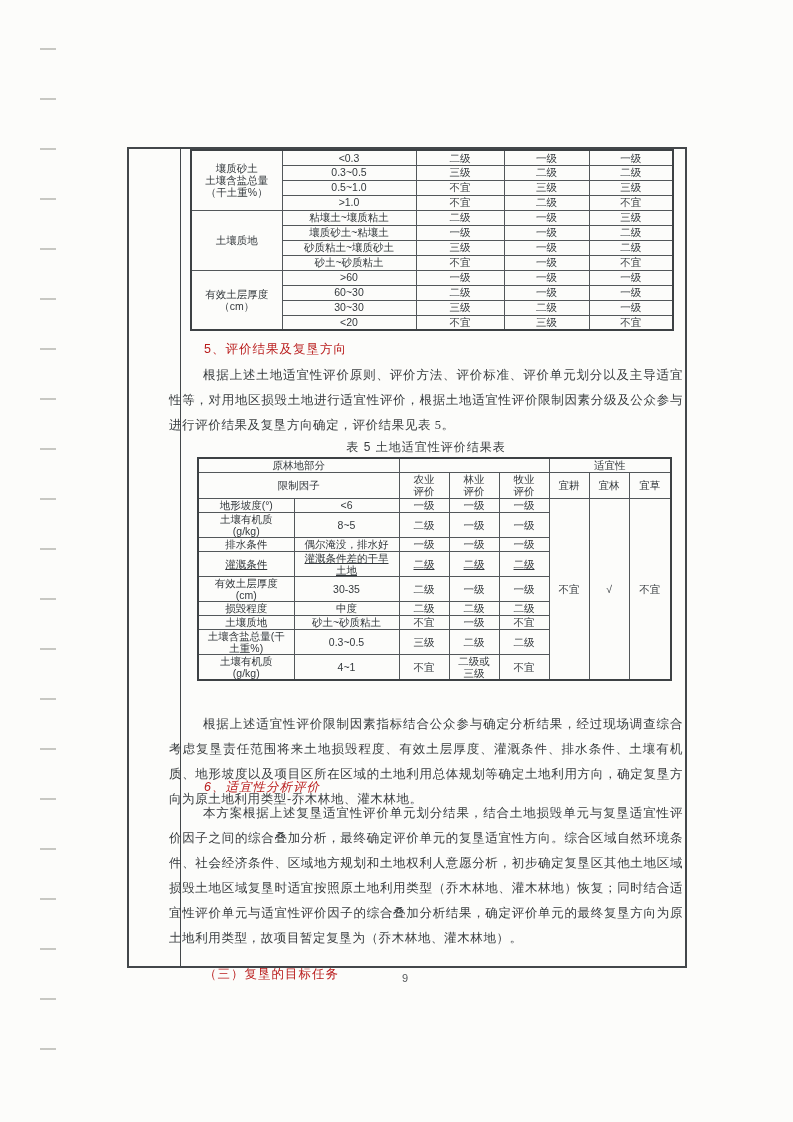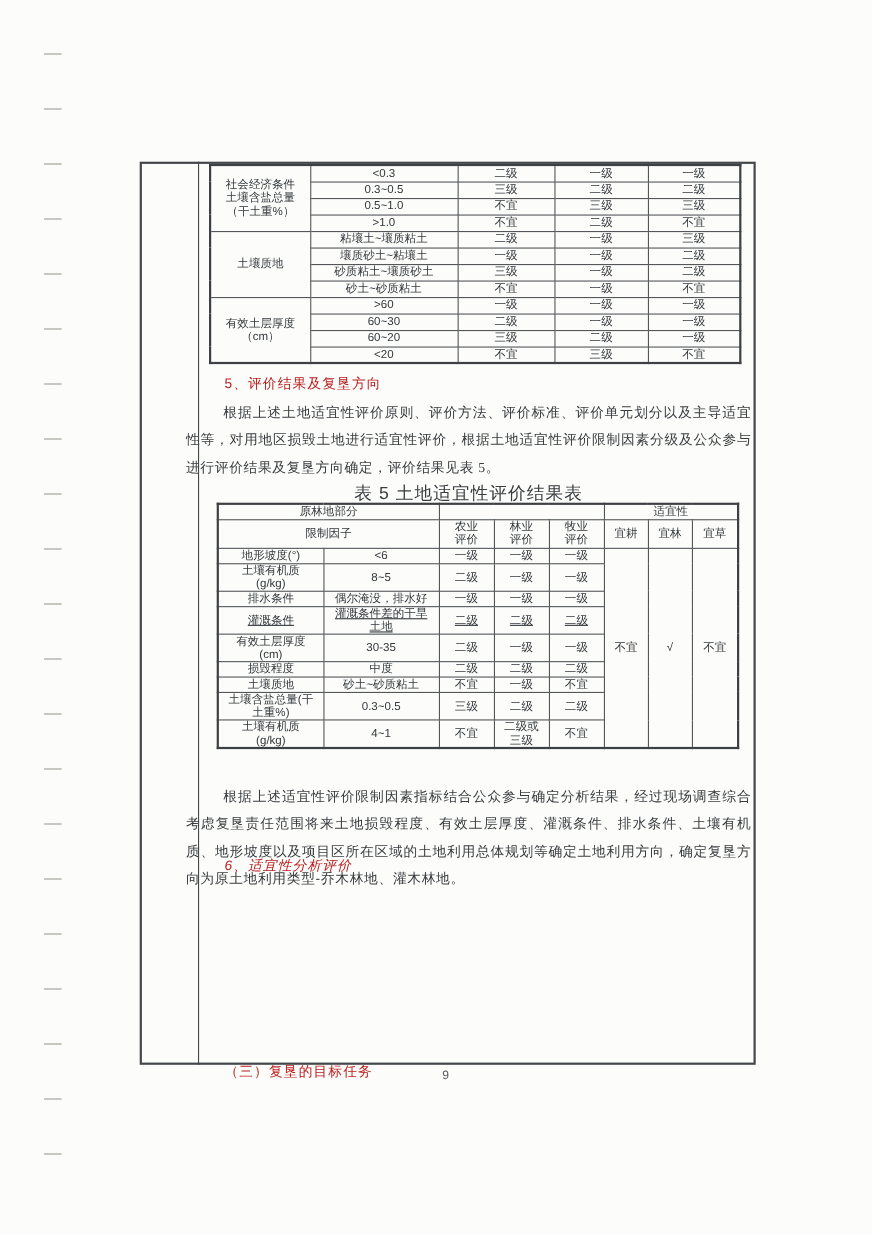--- a/index.html
+++ b/index.html
@@ -38,21 +38,21 @@
     position:absolute; font-size:12.5px; letter-spacing:1px; color:#b91c1c;
     white-space:nowrap;
   }
   .para {
     position:absolute; left:169px; width:514px;
     font-size:12.5px; line-height:25px; letter-spacing:0.6px;
     text-align:justify; text-indent:34px; color:#383c3f;
   }
   .caption {
     position:absolute; left:169px; width:514px; text-align:center;
-    font-size:16px; letter-spacing:1px; color:#383c3f;
+    font-size:12px; letter-spacing:1px; color:#383c3f;
   }
   .page-number {
     position:absolute; left:402px; top:972px;
     font-size:11px; color:#55595c;
   }
 </style>
 </head>
 <body>
 
 <div class="page">
@@ -65,21 +65,21 @@
   <table class="tbl" id="table-cont">
     <colgroup>
       <col style="width:91px">
         <col style="width:134px">
       <col style="width:88px">
         <col style="width:85px">
         <col style="width:84px">
     </colgroup>
     <tbody>
         <tr>
-          <td rowspan="4">社会经济条件
+          <td rowspan="4">壤质砂土
 土壤含盐总量
 （干土重%）</td>
           <td>&lt;0.3</td>
           <td>二级</td>
           <td>一级</td>
           <td>一级</td>
         </tr>
         <tr>
           <td>0.3~0.5</td>
           <td>三级</td>
@@ -131,21 +131,21 @@
           <td>一级</td>
           <td>一级</td>
         </tr>
         <tr>
           <td>60~30</td>
           <td>二级</td>
           <td>一级</td>
           <td>一级</td>
         </tr>
         <tr>
-          <td>60~20</td>
+          <td>30~30</td>
           <td>三级</td>
           <td>二级</td>
           <td>一级</td>
         </tr>
         <tr>
           <td>&lt;20</td>
           <td>不宜</td>
           <td>三级</td>
           <td>不宜</td>
         </tr>
@@ -259,18 +259,19 @@
 三级</td>
           <td>不宜</td>
         </tr>
       </tbody>
   </table>
 
   <div class="para" style="top:712px;">根据上述适宜性评价限制因素指标结合公众参与确定分析结果，经过现场调查综合考虑复垦责任范围将来土地损毁程度、有效土层厚度、灌溉条件、排水条件、土壤有机质、地形坡度以及项目区所在区域的土地利用总体规划等确定土地利用方向，确定复垦方向为原土地利用类型-乔木林地、灌木林地。</div>
 
   <div class="heading" style="left:204px; top:779px;font-style:italic;">6、适宜性分析评价</div>
 
+  <div class="para" style="top:801px;">本方案根据上述复垦适宜性评价单元划分结果，结合土地损毁单元与复垦适宜性评价因子之间的综合叠加分析，最终确定评价单元的复垦适宜性方向。综合区域自然环境条件、社会经济条件、区域地方规划和土地权利人意愿分析，初步确定复垦区其他土地区域损毁土地区域复垦时适宜按照原土地利用类型（乔木林地、灌木林地）恢复；同时结合适宜性评价单元与适宜性评价因子的综合叠加分析结果，确定评价单元的最终复垦方向为原土地利用类型，故项目暂定复垦为（乔木林地、灌木林地）。</div>
 
   <div class="heading" style="left:204px; top:966px;">（三）复垦的目标任务</div>
 
   <div class="page-number">9</div>
 
 </div>
 
 </body></html>

